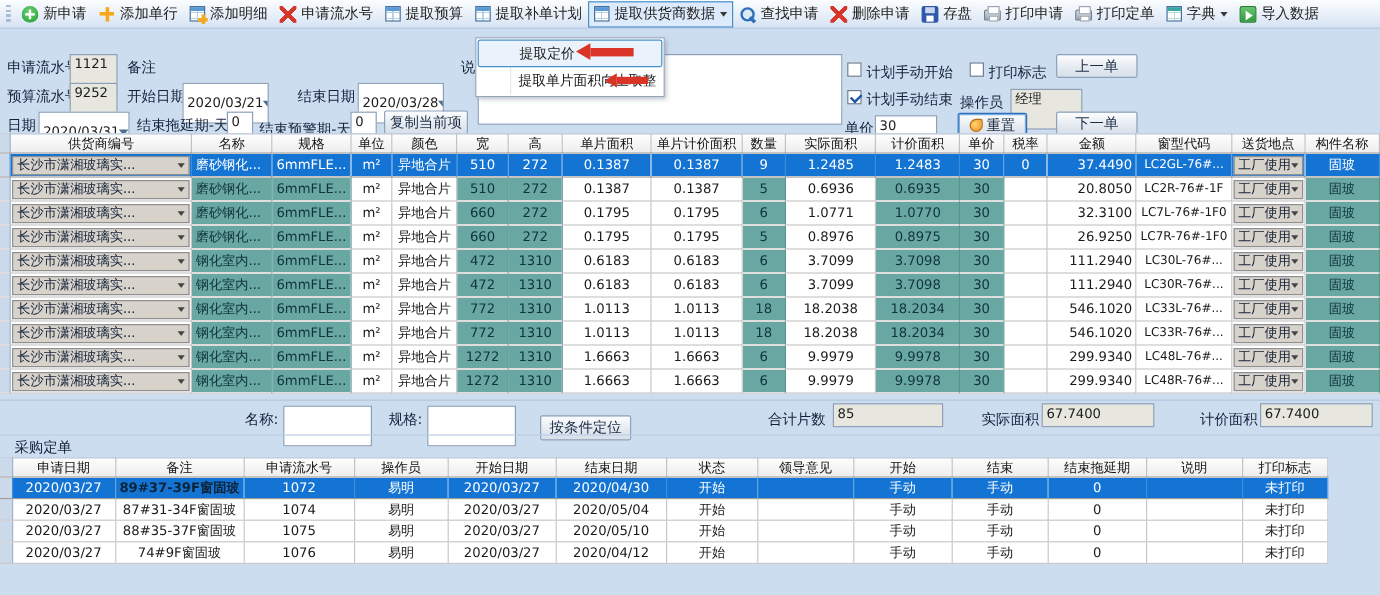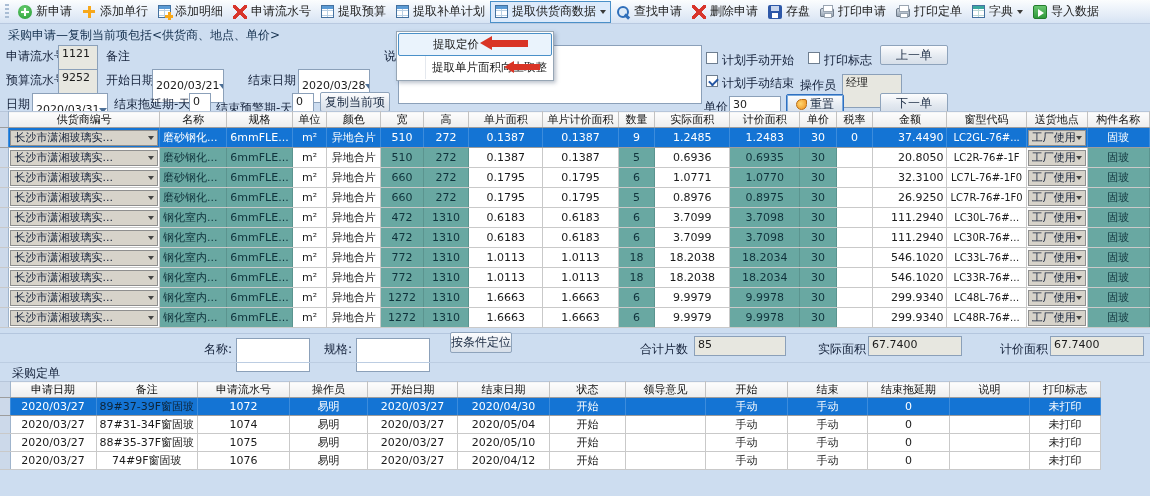--- a/index.html
+++ b/index.html
@@ -55,21 +55,21 @@
   .form-title { position:absolute; left:8px; top:27px; color:#14304e; }
   .lbl { position:absolute; color:#14213a; white-space:nowrap; }
   .inp { position:absolute; height:34px; background:#fff; border:1px solid #8ba0b9; font-size:11px;
     line-height:16px; padding:0 3px; overflow:hidden; white-space:nowrap; }
   .inp.ro { background:#e7e7e0; }
   .combo-f { display:flex; align-items:center; justify-content:space-between; }
   .dcar { width:0; height:0; border:4px solid transparent; border-top:5px solid #4c6f96; margin-top:4px; }
   .btn { position:absolute; height:20px; background:linear-gradient(#fdfdfe,#e3e9f0 60%,#d7dfe9);
     border:1px solid #8ea3bb; border-radius:2px; font-size:12px; color:#1c2c44; text-align:center;
     display:flex; align-items:center; justify-content:center; cursor:default; }
-  .btn.focus { border:1px solid #2f6fc0; box-shadow:0 0 0 1px #79aade inset; }
+  .btn.focus { border:1px solid #2f6fc0; box-shadow:0 0 0 1px #79aade inset;margin-left:12px; }
   .ic-reset { width:11px; height:11px; margin-right:3px; border-radius:50% 2px 50% 50%;
     background:radial-gradient(circle at 40% 40%,#ffd66e,#ef8f1f); border:1px solid #b86c12; }
   .cb { position:absolute; width:12px; height:12px; background:#fff; border:1px solid #6e7e90; }
   .cb.on::before { content:''; position:absolute; left:2px; top:2px; width:7px; height:4px;
     border-left:2px solid #2456a4; border-bottom:2px solid #2456a4; transform:rotate(-45deg); }
   .memo { position:absolute; left:398px; top:45px; width:304px; height:59px; background:#fff; border:1px solid #8ba0b9; }
 
   
   .menu { position:absolute; left:396px; top:31px; width:158px; background:#fff; border:1px solid #97a6b5;
     box-shadow:2px 2px 4px rgba(60,80,110,.35); z-index:50; padding:1px; }
@@ -171,21 +171,20 @@
         <span class="ic ic-grid-teal"></span>
         <span class="tb-label">字典</span>
         <span class="caret"></span>
       </div>
       <div class="tb-item">
         <span class="ic ic-import"></span>
         <span class="tb-label">导入数据</span>
       </div>
     </div>
 
-  <div class="form-title">采购申请—复制当前项包括&lt;供货商、地点、单价&gt;</div>
 
   <span class="lbl" style="left:6px;top:48px">申请流水号</span>
   <div class="inp ro" style="left:58px;top:45px;width:40px">1121</div>
   <span class="lbl" style="left:106px;top:48px">备注</span>
   <span class="lbl" style="left:384px;top:48px">说明</span>
   <div class="memo"></div>
 
   <span class="lbl" style="left:6px;top:72px">预算流水号</span>
   <div class="inp ro" style="left:58px;top:69px;width:40px">9252</div>
   <span class="lbl" style="left:106px;top:72px">开始日期</span>
@@ -586,21 +585,21 @@
           </tr>
         </tbody>
       </table>
     </div>
 
   <div class="filter-line"></div>
   <span class="lbl" style="left:204px;top:341px">名称:</span>
   <div class="inp" style="left:236px;top:338px;width:74px"></div>
   <span class="lbl" style="left:324px;top:341px">规格:</span>
   <div class="inp" style="left:356px;top:338px;width:74px"></div>
-  <div class="btn" style="left:450px;top:332px;width:62px;height:21px">按条件定位</div>
+  <div class="btn" style="left:450px;top:346px;width:76px;height:21px">按条件定位</div>
   <span class="lbl" style="left:640px;top:341px">合计片数</span>
   <div class="box ro" style="left:694px;top:336px;width:92px">85</div>
   <span class="lbl" style="left:818px;top:341px">实际面积</span>
   <div class="box ro" style="left:868px;top:336px;width:94px">67.7400</div>
   <span class="lbl" style="left:1000px;top:341px">计价面积</span>
   <div class="box ro" style="left:1050px;top:336px;width:94px">67.7400</div>
   <div class="filter-line2"></div>
 
   <div class="orders-title">采购定单</div>
   <div id="orders-table">
@@ -636,21 +635,21 @@
             <th>结束</th>
             <th>结束拖延期</th>
             <th>说明</th>
             <th>打印标志</th>
           </tr>
         </thead>
         <tbody>
           <tr class="sel">
             <td class="selcol" style="height: 18px;"></td>
             <td class=" c-adate" style="height: 18px;">2020/03/27</td>
-            <td class=" c-remark" style="height: 18px;">89#37-39F窗固玻</td>
+            <td class=" c-remark" style="height: 18px; font-weight: bold;">89#37-39F窗固玻</td>
             <td class=" c-ano" style="height: 18px;">1072</td>
             <td class=" c-oper" style="height: 18px;">易明</td>
             <td class=" c-sdate" style="height: 18px;">2020/03/27</td>
             <td class=" c-edate" style="height: 18px;">2020/04/30</td>
             <td class=" c-status" style="height: 18px;">开始</td>
             <td class=" c-leader" style="height: 18px;"></td>
             <td class=" c-smode" style="height: 18px;">手动</td>
             <td class=" c-emode" style="height: 18px;">手动</td>
             <td class=" c-edelay" style="height: 18px;">0</td>
             <td class=" c-memo" style="height: 18px;"></td>

